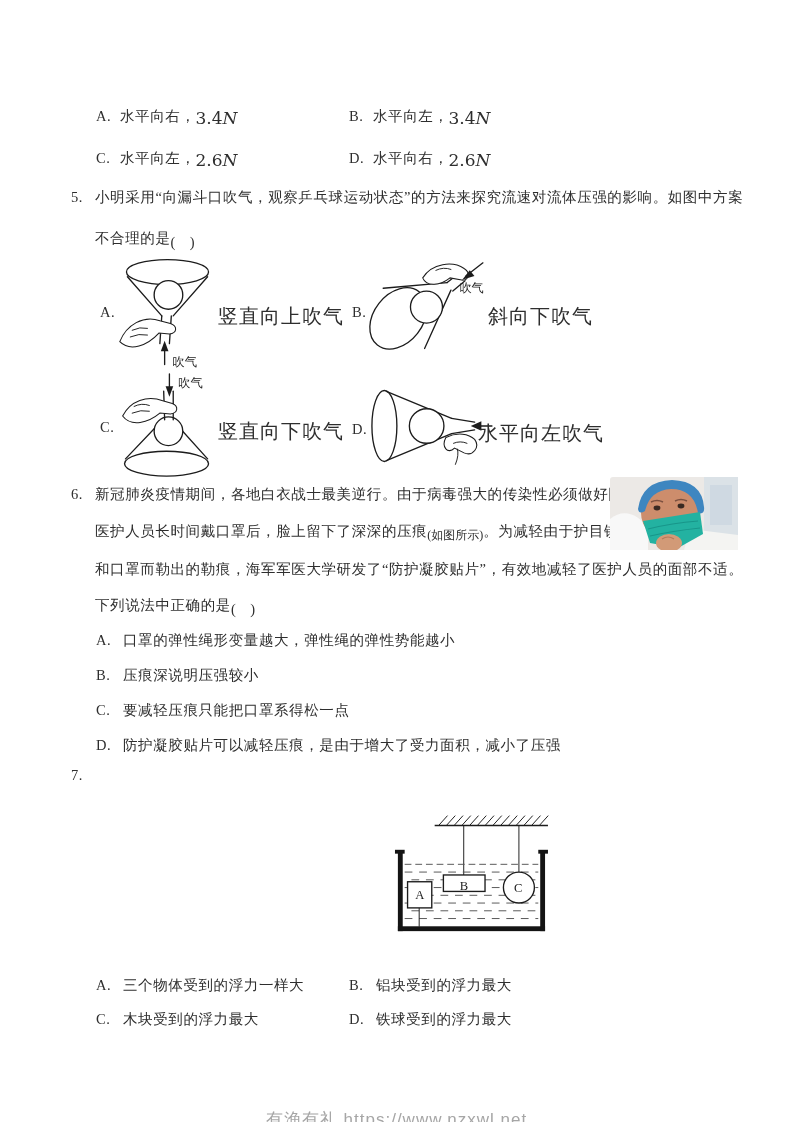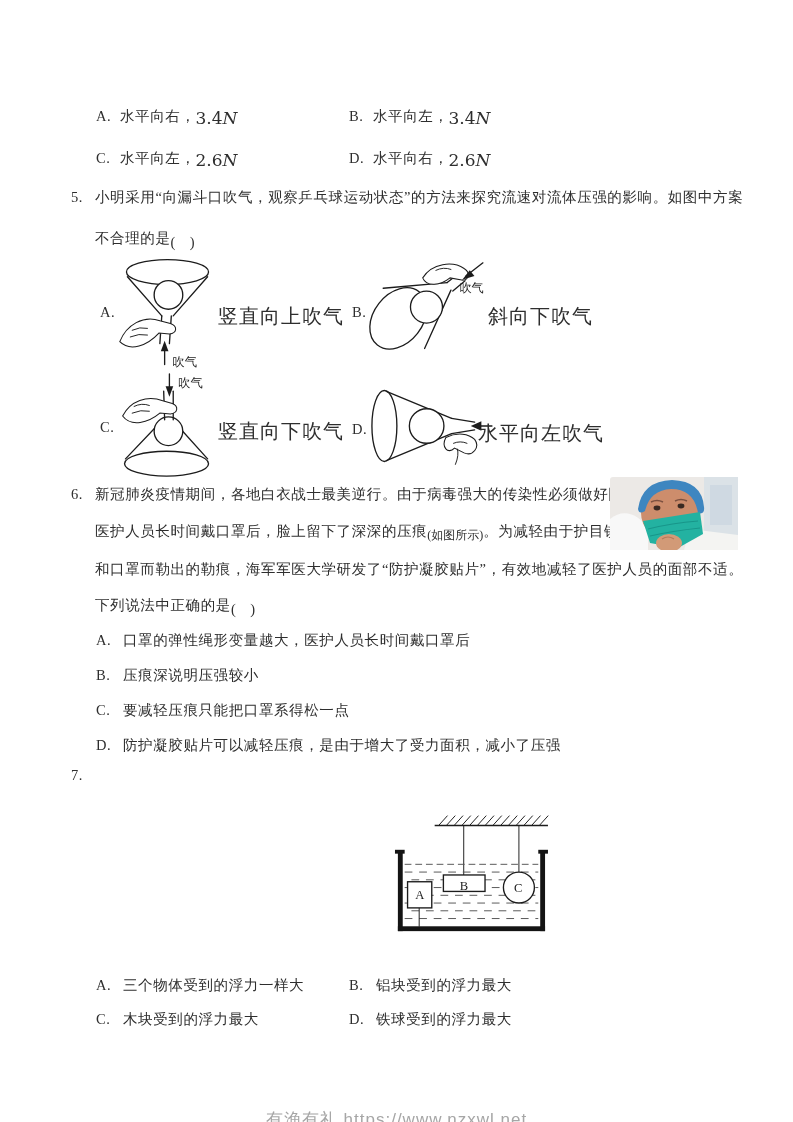--- a/index.html
+++ b/index.html
@@ -140,21 +140,21 @@
     <path d="M41,25 Q47,22 53,25" stroke="#7c5140" stroke-width="1.5" fill="none"></path>
     <path d="M65,24 Q71,21 77,24" stroke="#7c5140" stroke-width="1.5" fill="none"></path>
     <path d="M33,44 L90,35 L93,57 L68,71 L40,66 Z" fill="#23b2a1"></path>
     <path d="M38,52 Q62,46 88,44" stroke="#18968a" stroke-width="1.2" fill="none"></path>
     <path d="M40,59 Q62,54 90,51" stroke="#18968a" stroke-width="1.2" fill="none"></path>
     <ellipse cx="59" cy="66" rx="13" ry="9" fill="#d29a77"></ellipse>
     <path d="M52,62 Q58,58 64,62" stroke="#b47a5a" stroke-width="1.2" fill="none"></path>
   </svg>
 
   <div class="abs t optrow" style="left:96px;top:631px;">
-    <span class="letter">A.</span><span>口罩的弹性绳形变量越大，医护人员长时间戴口罩后</span>
+    <span class="letter">A.</span><span>口罩的弹性绳形变量越大，弹性绳的弹性势能越小</span>
   </div>
   <div class="abs t optrow" style="left:96px;top:666px;">
     <span class="letter">B.</span><span>压痕深说明压强较小</span>
   </div>
   <div class="abs t optrow" style="left:96px;top:701px;">
     <span class="letter">C.</span><span>要减轻压痕只能把口罩系得松一点</span>
   </div>
   <div class="abs t optrow" style="left:96px;top:736px;">
     <span class="letter">D.</span><span>防护凝胶贴片可以减轻压痕，是由于增大了受力面积，减小了压强</span>
   </div>

